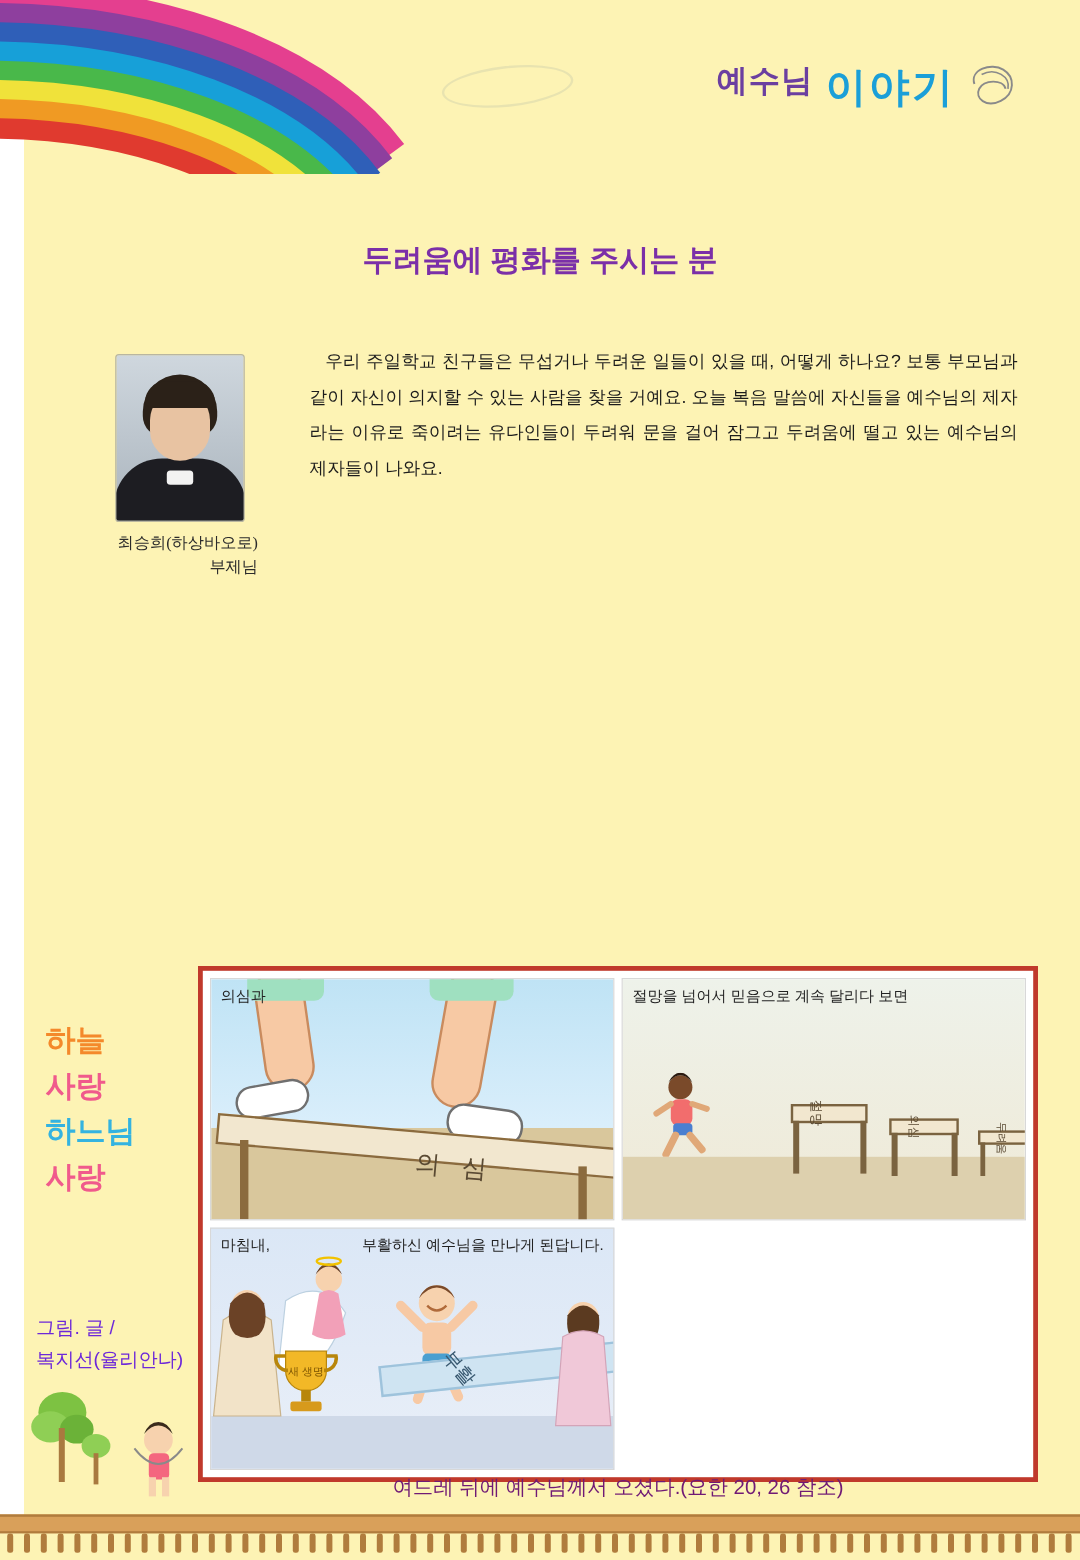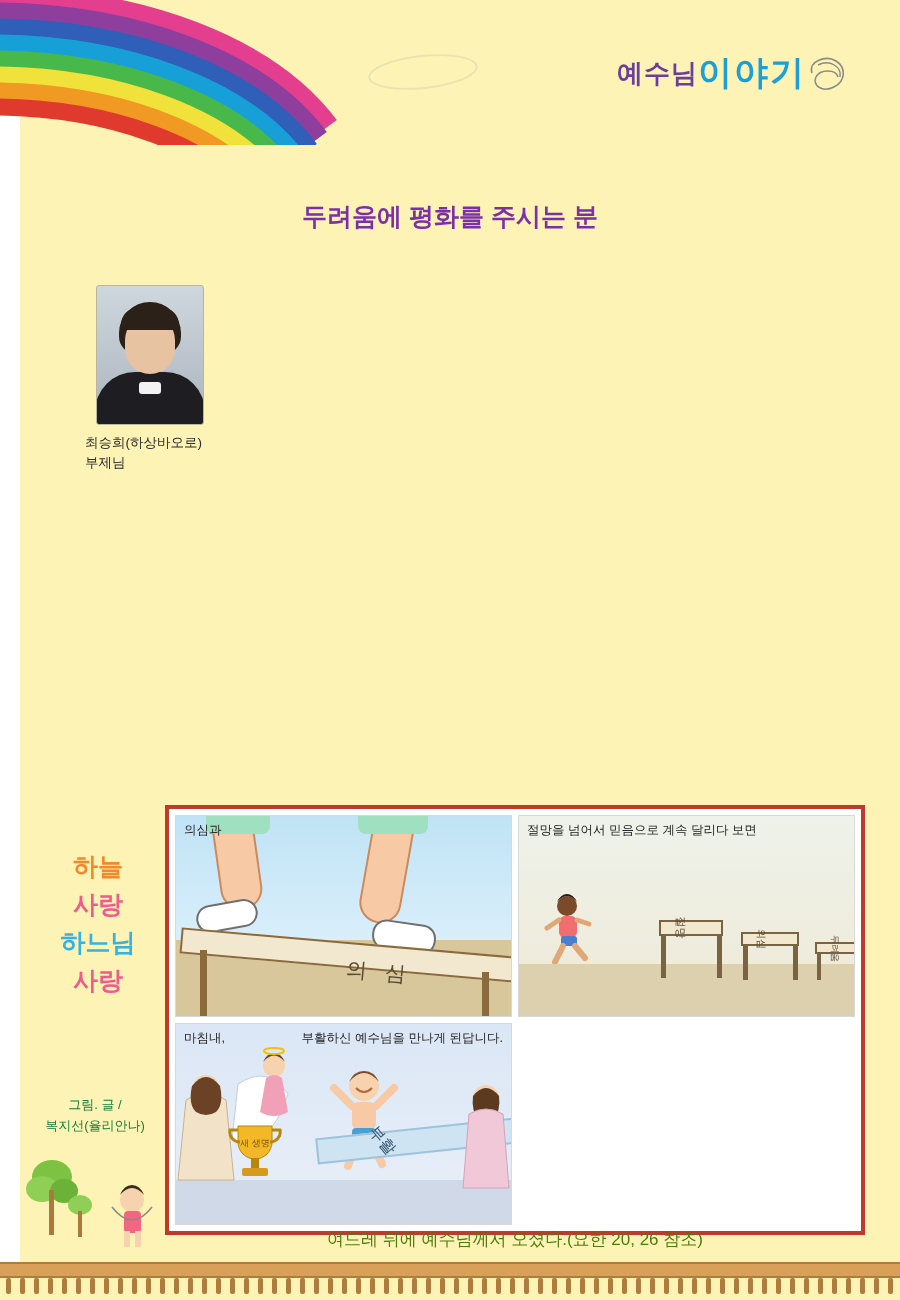--- a/index.html
+++ b/index.html
@@ -23,38 +23,38 @@
     border-radius:0 80px 90px 0;
     z-index:5;
   }
 
   
   .rainbow { position:absolute; left:-10px; top:-5px; width:370px; height:150px; z-index:6;}
 
   
   .header-title {
     position:absolute; right:50px; top:50px;
-    display:flex; align-items:center; 
+    display:flex; gap:10px;
     z-index:7;
   }
   .ht-k1 { font-size:26px; color:#6b3fa0; font-weight:bold; letter-spacing:1px;}
   .ht-k2 { font-size:34px; color:#1b9fd8; font-weight:bold; letter-spacing:2px;}
   .ht-scribble { width:44px; height:40px; }
   .ellipse-deco { position:absolute; left:368px; top:55px; width:110px; height:34px;
      border:2px solid #e8e3b0; border-radius:50%; transform:rotate(-6deg); z-index:6;}
 
   
   .article-title {
     position:absolute; top:200px; left:0; width:900px;
     text-align:center;
     font-size:25px; font-weight:bold; color:#7b2fa8;
     z-index:7;
   }
   .photo-col {
-    position:absolute; left:85px; top:285px; width:130px; text-align:left; z-index:7;
+    position:absolute; left:85px; top:295px; width:130px; text-align:right; z-index:7;font-family:Liberation Serif, serif;
   }
   .photo {
     width:108px; height:140px; margin:0 auto;
     border:1px solid #b9b6a0; border-radius:3px;
     background:linear-gradient(#cfd7de,#aab4bd);
     position:relative; overflow:hidden;
   }
   .ph-hair{position:absolute;left:50%;top:16px;transform:translateX(-50%);width:62px;height:52px;background:#2b2118;border-radius:32px 32px 18px 18px;}
   .ph-face{position:absolute;left:50%;top:30px;transform:translateX(-50%);width:50px;height:58px;background:#e8c3a2;border-radius:25px 25px 26px 26px;}
   .ph-fringe{position:absolute;left:50%;top:22px;transform:translateX(-50%);width:58px;height:22px;background:#2b2118;border-radius:30px 30px 10px 10px;}
@@ -65,28 +65,28 @@
   .article-body {
     position:absolute; left:258px; top:288px; width:590px;
     font-size:14.7px; line-height:2.02; color:#1c1c1c;
     text-align:justify;
     z-index:7;
   }
   .article-body p { margin:0; text-indent:13px; }
   .emoji-inline{font-size:14px;}
 
   
-  .haneul { position:absolute; left:38px; top:845px; z-index:7; text-align:center; width:120px;}
+  .haneul { position:absolute; left:38px; top:845px; z-index:7; width:120px;}
   .hl1{font-size:25px;color:#f4892b;font-weight:bold;}
   .hl2{font-size:25px;color:#f05a8c;font-weight:bold;}
   .hl3{font-size:25px;color:#34b3e0;font-weight:bold;}
   .hl4{font-size:25px;color:#f05a8c;font-weight:bold;}
   .hl-row{margin:5px 0;}
-  .credit{position:absolute; left:30px; top:1095px; width:130px; text-align:center;
-     font-size:13px; color:#15803d; line-height:1.6; z-index:7;}
+  .credit{position:absolute; left:30px; top:1095px; width:130px; text-align:left;
+     font-size:16px; color:#6d28d9; line-height:1.6; z-index:7;}
 
   
   .deco-bottom{position:absolute;left:20px;top:1145px;width:170px;height:110px;z-index:7;}
 
   
   .comic {
     position:absolute; left:165px; top:805px; width:700px; height:430px;
     border:4px solid #c0392b; background:#ffffff; z-index:7;
     display:grid; grid-template-columns:1fr 1fr; grid-template-rows:1fr 1fr; gap:6px; padding:6px;
   }
@@ -102,21 +102,21 @@
 
   .leg{position:absolute;background:#f6c9a2;border:2px solid #c98b5e;}
   .shoe{position:absolute;background:#ffffff;border:2px solid #6f6f6f;border-radius:14px;}
 
   .p4{background:#dfe9f7;}
   .trophy{position:absolute;width:54px;height:62px;}
   .banner{position:absolute;background:#cfe4f2;border:2px solid #9ec3dc;}
 
   .comic-caption{
     position:absolute; left:165px; top:1228px; width:700px; text-align:center;
-    font-size:17px; color:#4d7c0f; z-index:7;
+    font-size:17px; color:#701a75; z-index:7;
   }
 
   
   .bottom-strip{position:absolute;left:0;bottom:0;width:900px;height:56px;z-index:8;}
   .strip-band{position:absolute;left:0;bottom:22px;width:900px;height:16px;background:#d9a05a;border-top:2px solid #b07c3d;border-bottom:2px solid #b07c3d;}
   .strip-under{position:absolute;left:0;bottom:0;width:900px;height:22px;background:#fdf3b4;}
   .tick{position:absolute;bottom:6px;width:5px;height:16px;background:#b07c3d;border-radius:2px;}
 </style>
 </head>
 <body>
@@ -157,20 +157,21 @@
       <div class="ph-fringe"></div>
       <div class="ph-collar"></div>
     </div>
     <div class="photo-caption">
       <div>최승희(하상바오로)</div>
       <div>부제님</div>
     </div>
   </div>
 
   <div class="article-body">
+    <p>우리 주일학교 친구들은 무섭거나 두려운 일들이 있을 때, 어떻게 하나요? 보통 부모님과 같이 자신이 의지할 수 있는 사람을 찾을 거예요. 오늘 복음 말씀에 자신들을 예수님의 제자라는 이유로 죽이려는 유다인들이 두려워 문을 걸어 잠그고 두려움에 떨고 있는 예수님의 제자들이 나와요.</p>
   </div>
 
   <div class="haneul">
     <div class="hl-row hl1">하늘</div>
     <div class="hl-row hl2">사랑</div>
     <div class="hl-row hl3">하느님</div>
     <div class="hl-row hl4">사랑</div>
   </div>
 
   <div class="credit">

